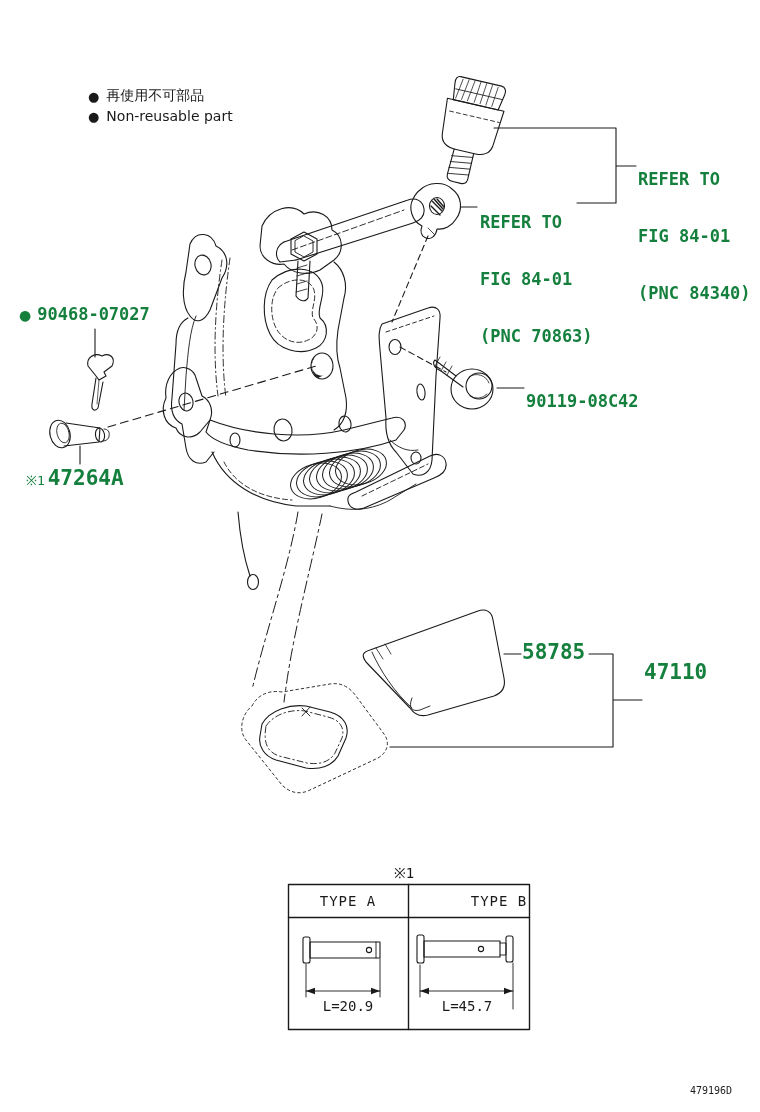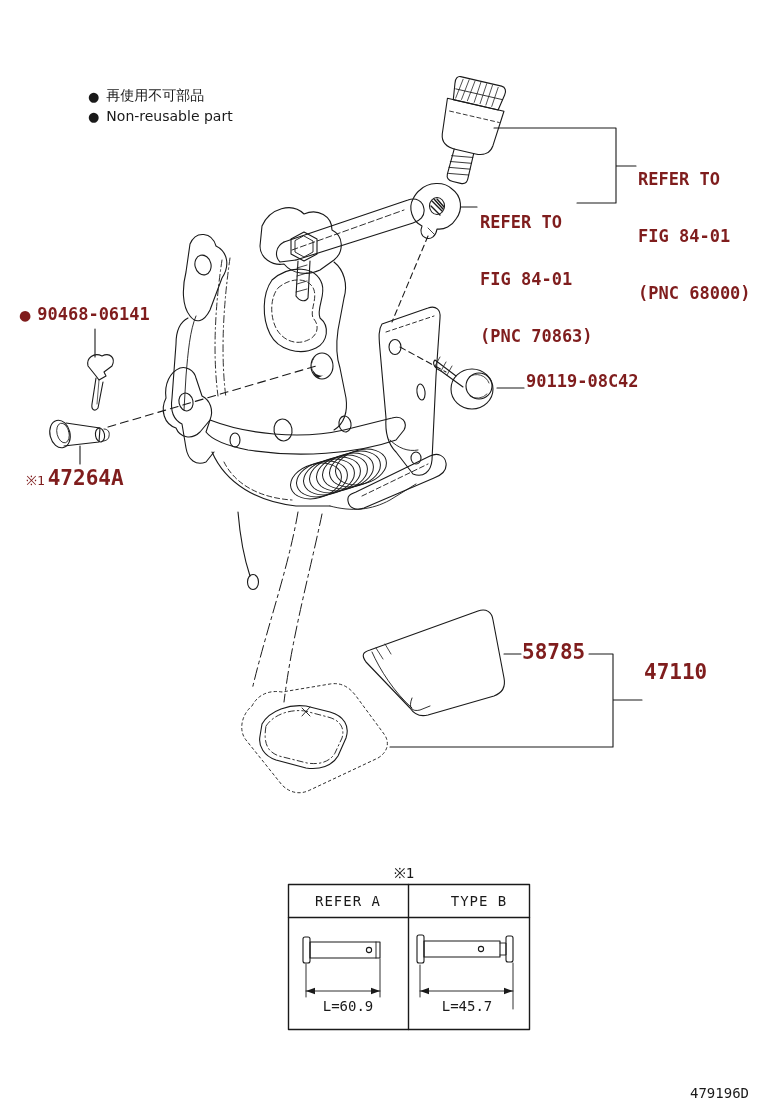--- a/index.html
+++ b/index.html
@@ -1,31 +1,31 @@
 <!DOCTYPE html>
 <html><head>
 <meta charset="utf-8">
 <style>
   html,body{margin:0;padding:0;background:#e8e8e8;}
   #page{position:relative;width:760px;height:1112px;background:#ffffff;overflow:hidden;
         font-family:"DejaVu Sans Mono","Liberation Mono",monospace;color:#1a1a1a;}
   #art{position:absolute;left:0;top:0;}
-  .lbl{position:absolute;white-space:pre;font-weight:bold;color:#7f1d1d;}
+  .lbl{position:absolute;white-space:pre;font-weight:bold;color:#15803d;}
   .sz17{font-size:17px;line-height:19px;}
   .sz21{font-size:21px;line-height:23px;}
   .row{display:flex;align-items:baseline;}
   .bullet{font-size:14px;margin-right:6px;font-family:"DejaVu Sans",sans-serif;}
   .noteref{font-size:13px;font-weight:normal;margin-right:3px;}
   .legend{position:absolute;left:88px;top:86px;font-family:"DejaVu Sans","Liberation Sans",sans-serif;
           font-weight:normal;font-size:14px;color:#1a1a1a;}
   .legend .lrow{display:flex;align-items:center;height:20px;}
   .legend .dot{font-size:13px;margin-right:7px;}
   .cadtext{position:absolute;font-weight:normal;font-size:14px;letter-spacing:1px;
            text-align:center;color:#1a1a1a;}
-  .footer{position:absolute;left:690px;top:1085px;font-size:14px;font-weight:normal;}
+  .footer{position:absolute;left:690px;top:1085px;font-size:10px;font-weight:normal;}
 </style>
 </head>
 <body>
 
 <div id="page">
 
   <svg id="art" width="760" height="1112" viewBox="0 0 760 1112">
     <g stroke="#1a1a1a" fill="none" stroke-width="1.1" stroke-linecap="round" stroke-linejoin="round">
 
       <g>
@@ -201,46 +201,46 @@
     </div>
     <div class="lrow">
       <span class="dot">●</span>
       <span>Non-reusable part</span>
     </div>
   </div>
 
   <div class="lbl sz17" style="left:638px;top:132px;">
     <div>REFER TO</div>
     <div>FIG 84-01</div>
-    <div>(PNC 68000)</div>
+    <div>(PNC 84340)</div>
   </div>
 
   <div class="lbl sz17" style="left:480px;top:175px;">
     <div>REFER TO</div>
     <div>FIG 84-01</div>
     <div>(PNC 70863)</div>
   </div>
 
   <div class="lbl sz17 row" style="left:19px;top:305px;">
     <span class="bullet">●</span>
-    <span>90468-06141</span>
+    <span>90468-07027</span>
   </div>
 
   <div class="lbl sz21 row" style="left:26px;top:467px;">
     <span class="noteref">※1</span>
     <span>47264A</span>
   </div>
 
-  <div class="lbl sz17" style="left:526px;top:372px;">90119-08C42</div>
+  <div class="lbl sz17" style="left:526px;top:392px;">90119-08C42</div>
 
   <div class="lbl sz21" style="left:522px;top:641px;">58785</div>
 
   <div class="lbl sz21" style="left:644px;top:661px;">47110</div>
 
   <div class="cadtext" style="left:394px;top:863px;letter-spacing:0;">※1</div>
 
-  <div class="cadtext" style="left:288px;top:893px;width:120px;">REFER A</div>
-  <div class="cadtext" style="left:408px;top:893px;width:142px;">TYPE B</div>
-  <div class="cadtext" style="left:288px;top:998px;width:120px;letter-spacing:0;">L=60.9</div>
+  <div class="cadtext" style="left:288px;top:893px;width:120px;">TYPE A</div>
+  <div class="cadtext" style="left:428px;top:893px;width:142px;">TYPE B</div>
+  <div class="cadtext" style="left:288px;top:998px;width:120px;letter-spacing:0;">L=20.9</div>
   <div class="cadtext" style="left:408px;top:998px;width:118px;letter-spacing:0;">L=45.7</div>
 
   <div class="footer">479196D</div>
 </div>
 
 </body></html>

